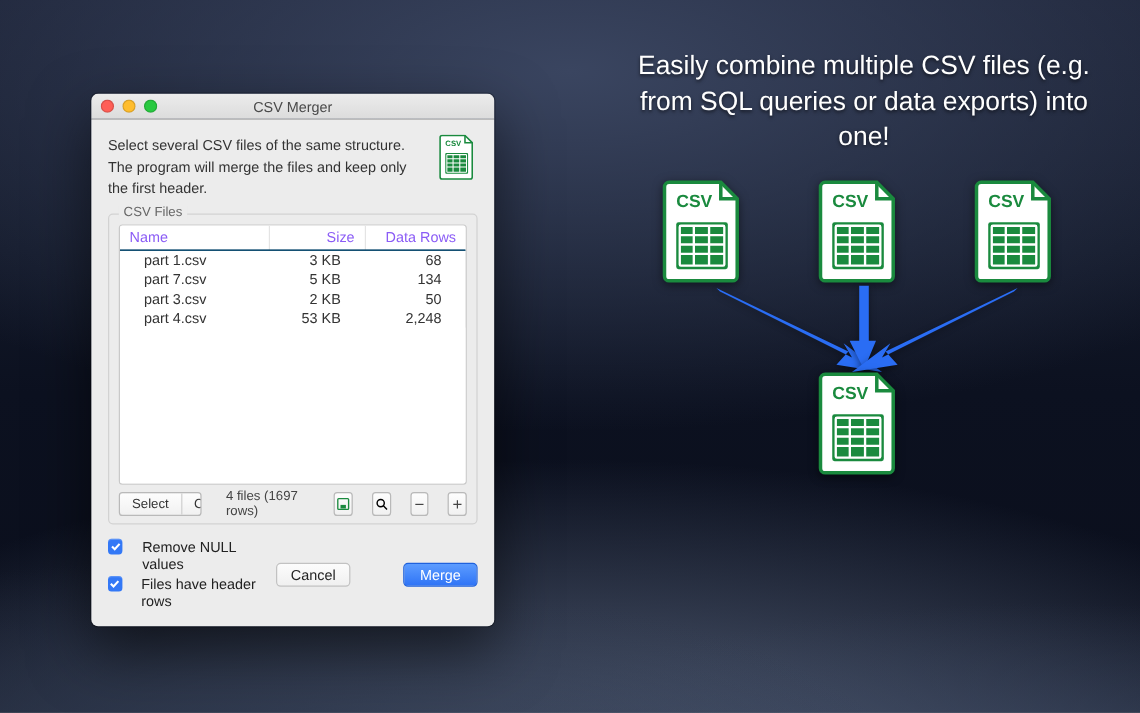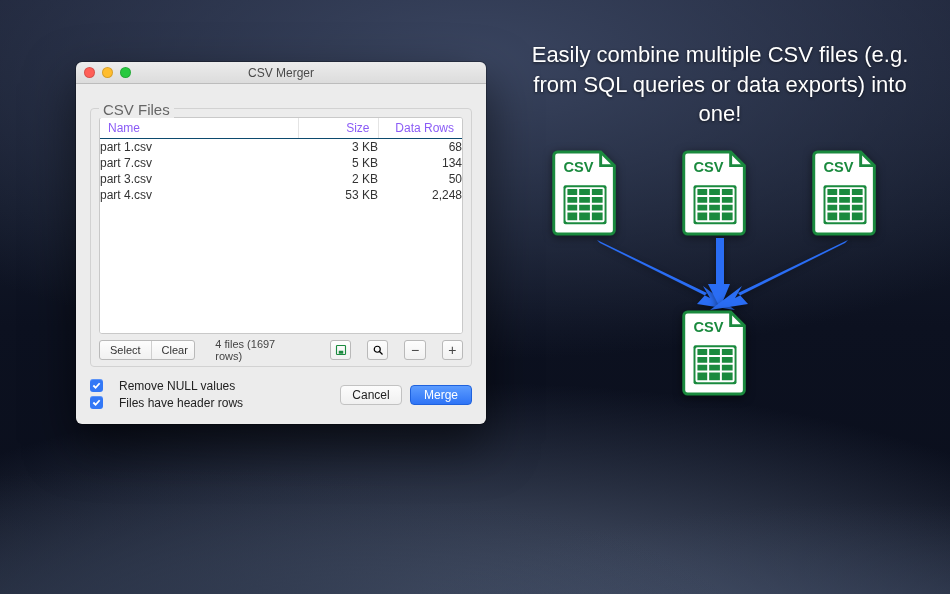--- a/index.html
+++ b/index.html
@@ -16,21 +16,21 @@
     content:""; position:absolute; inset:0;
     background:
       radial-gradient(ellipse 1000px 330px at 18% 112%, #2a3449 0%, rgba(0,0,0,0) 60%),
       radial-gradient(ellipse 900px 320px at 92% 118%, #3a465f 0%, rgba(0,0,0,0) 62%),
       radial-gradient(ellipse 700px 300px at 55% 132%, #0d1322 0%, rgba(0,0,0,0) 65%);
     z-index:0;
   }
 
   
   .window {
-    position: absolute; left: 76px; top: 62px; width: 410px;
+    position: absolute; left: 76px; top: 78px; width: 336px;
     border-radius: 6px; overflow: hidden;
     box-shadow: 0 20px 50px rgba(0,0,0,.55), 0 0 0 1px rgba(0,0,0,.25);
     z-index: 3;
   }
   .titlebar {
     height: 22px; background: linear-gradient(#ececec,#dcdcdc);
     border-bottom: 1px solid #bcbcbc;
     display:flex; align-items:center; position:relative;
   }
   .traffic { display:flex; gap:7px; margin-left:8px; }
@@ -42,33 +42,33 @@
   .intro { display:flex; gap:10px; }
   .intro-text { flex:1; line-height:1.5; }
   .intro svg { width:34px; height:38px; flex-shrink:0; }
 
   .group {
     border:1px solid #d2d2d2; border-radius:4px; padding:8px 8px 6px;
     margin-top:12px; position:relative; background:#ececec;
   }
   .group-label {
     position:absolute; top:-8px; left:8px; background:#ececec;
-    font-size:15px; color:#666; padding:0 4px;
+    font-size:11px; color:#666; padding:0 4px;
   }
 
   .table-wrap { border:1px solid #c9c9c9; border-radius:3px; overflow:hidden; background:#fff; }
   table { width:100%; border-collapse:collapse; font-size:12px; }
   thead th {
     background:#fff; border-bottom:1px solid #0c4a6e;
     text-align:left; font-weight:400; color:#8b5cf6; padding:3px 8px;
     border-right:1px solid #e4e4e4;
   }
   thead th:last-child{border-right:none}
   th.size, th.rows, td.size, td.rows { text-align:right; }
-  tbody td { padding:1px 0; color:#333; }
+  tbody td { padding:1px 20px; color:#333; }
   .table-pad { height:130px; background:#fff; }
 
   .toolbar {
     display:flex; align-items:stretch; gap:12px; margin-top:6px; height:20px;
     font-size:11px;
   }
   .seg {
     display:flex; border:1px solid #b9b9b9; border-radius:3px; overflow:hidden;
     background:linear-gradient(#fdfdfd,#f1f1f1);
   }
@@ -98,20 +98,21 @@
   .chk svg{width:9px;height:9px;stroke:#fff;stroke-width:2;fill:none}
   .actions{margin-left:auto;display:flex;gap:8px}
   .btn {
     min-width:62px; height:20px; font-size:12px; border-radius:4px;
     border:1px solid #c2c2c2; background:linear-gradient(#fcfcfc,#f0f0f0); color:#222;
     padding:0 10px;
   }
   .btn.primary{
     border:1px solid #1f62dd; color:#fff;
     background:linear-gradient(#5c9cff,#2f74f6);
+    margin-left:36px;
   }
 
   
   .promo {
     position:absolute; left:520px; top:40px; width:400px;
     color:#fff; z-index:2;
   }
   .promo h1{
     font-weight:400; font-size:22px; text-align:center; line-height:1.35;
     text-shadow:0 1px 3px rgba(0,0,0,.6);
@@ -149,20 +150,29 @@
   <div class="titlebar">
     <div class="traffic">
       <div class="dot red"></div>
       <div class="dot yel"></div>
       <div class="dot grn"></div>
     </div>
     <div class="title">CSV Merger</div>
   </div>
 
   <div class="body">
+    <div class="intro">
+      <div class="intro-text">
+        <div>Select several CSV files of the same structure.</div>
+        <div>The program will merge the files and keep only the first header.</div>
+      </div>
+      <svg viewBox="0 0 70 88">
+          <use href="#csv-icon"></use>
+        </svg>
+    </div>
 
     <div class="group">
       <div class="group-label">CSV Files</div>
 
       <div class="table-wrap">
         <table>
           <thead>
             <tr>
               <th>Name</th>
               <th class="size" style="width:80px">Size</th>

